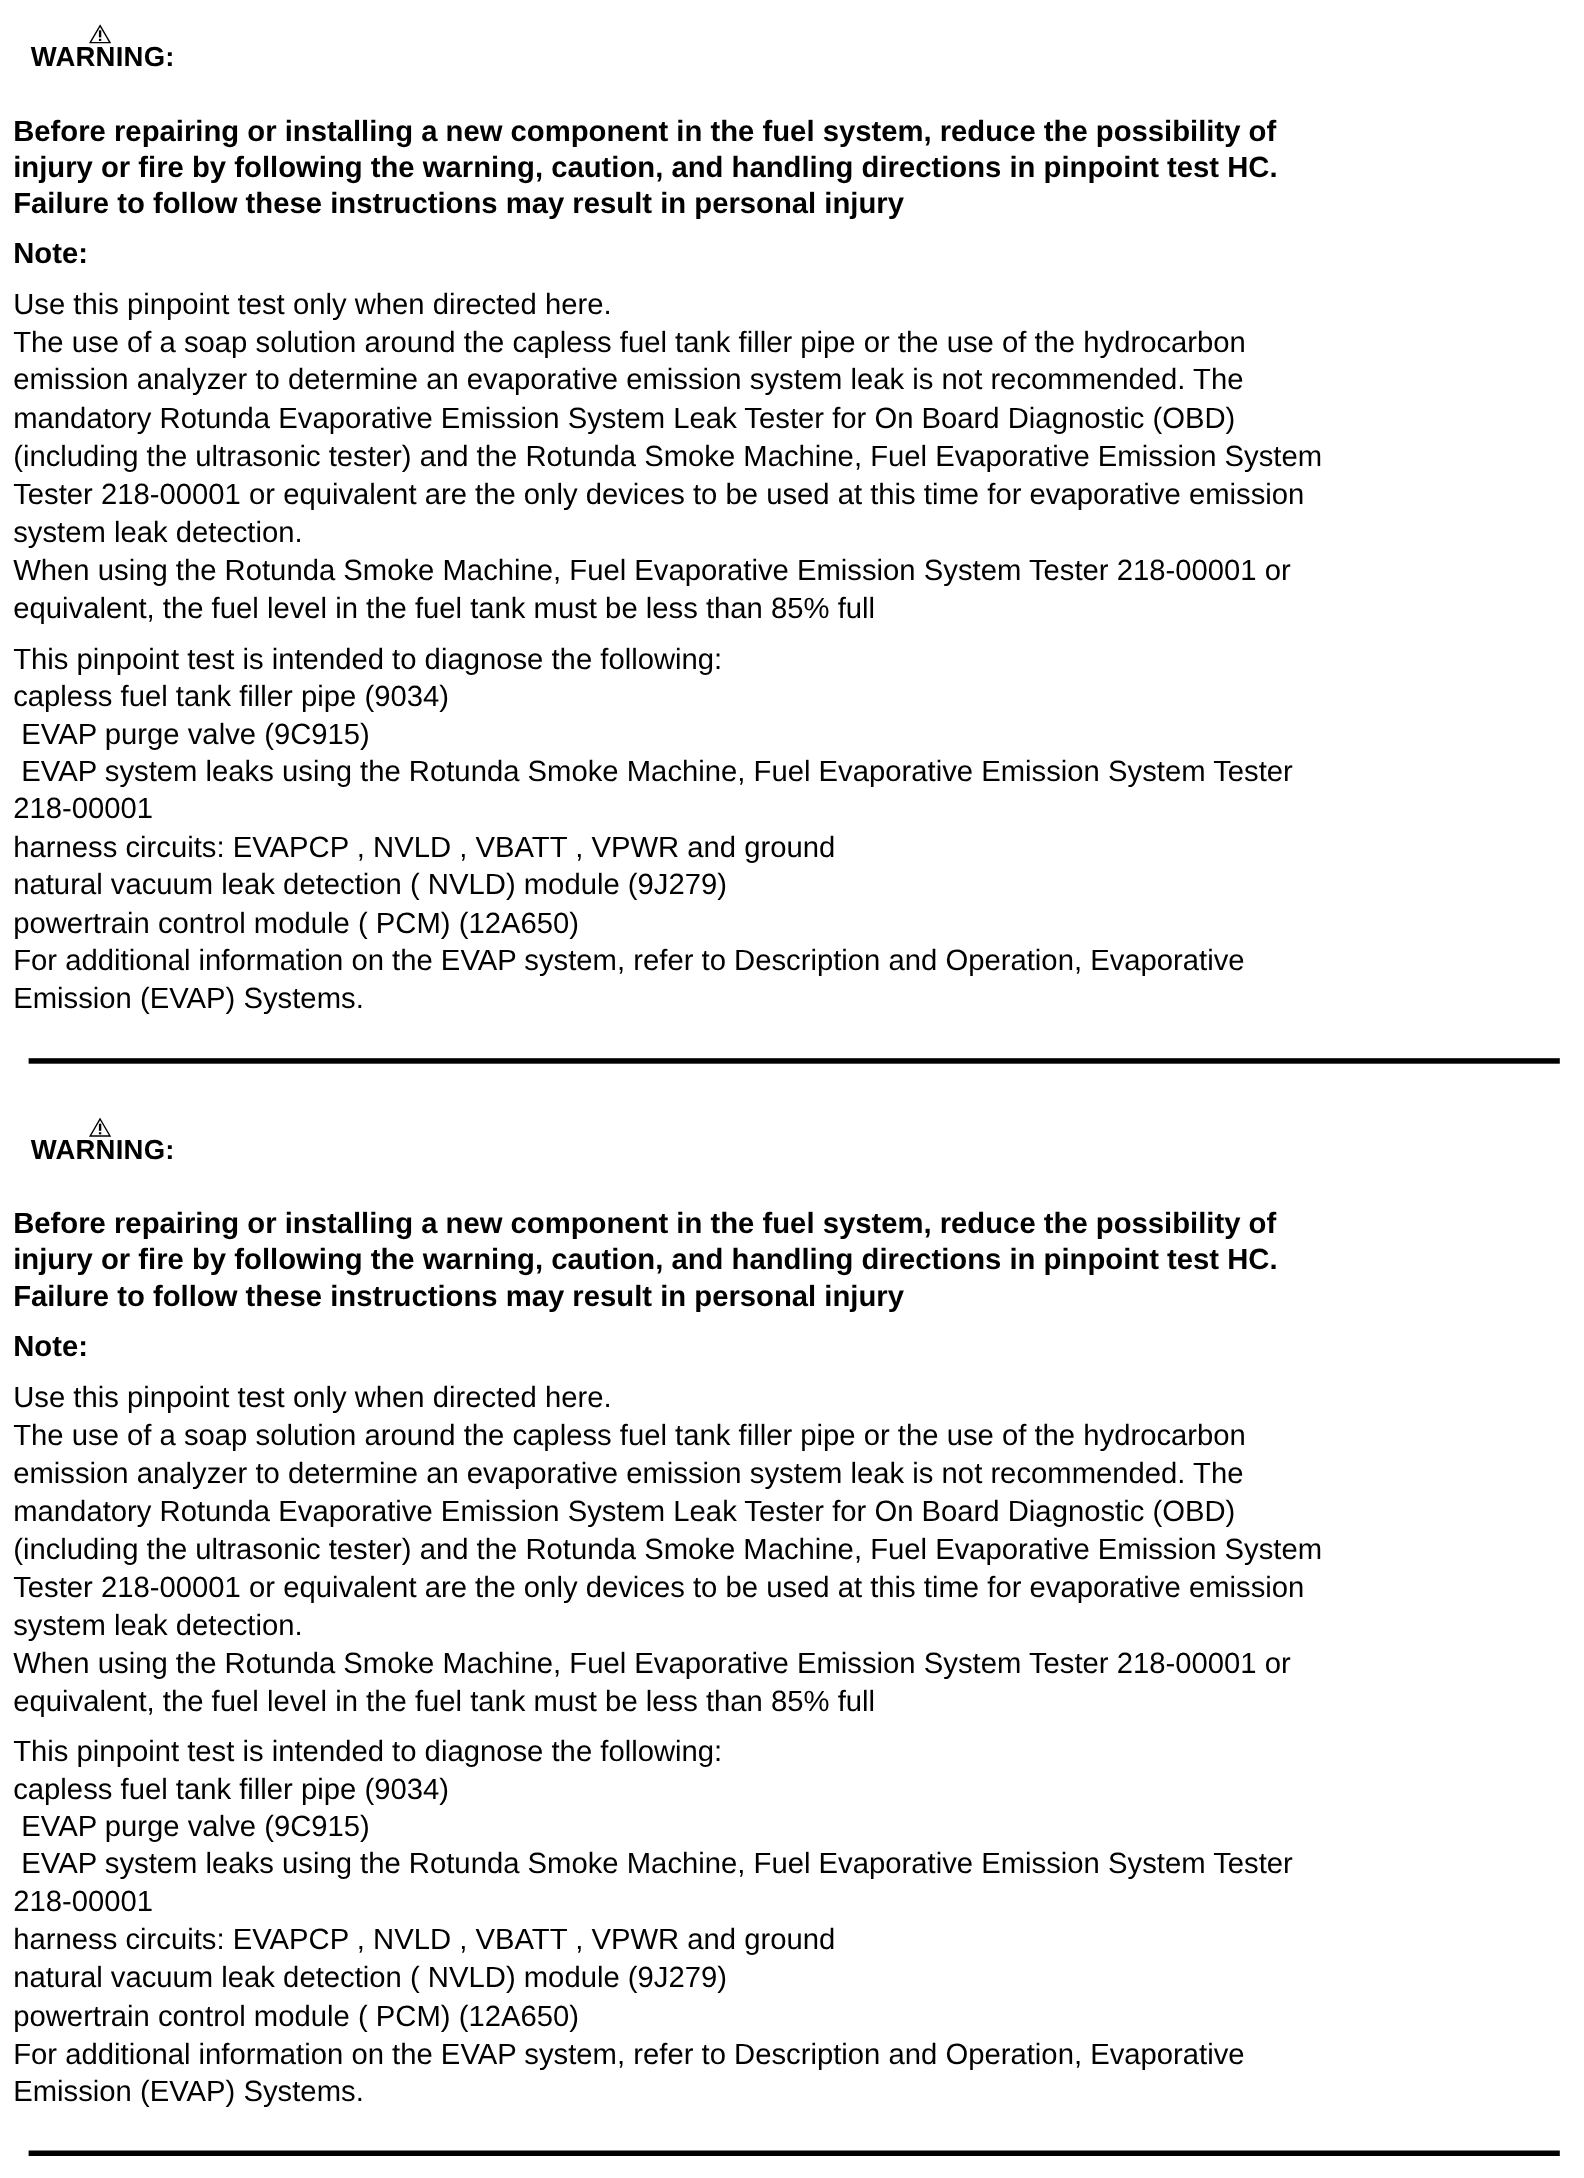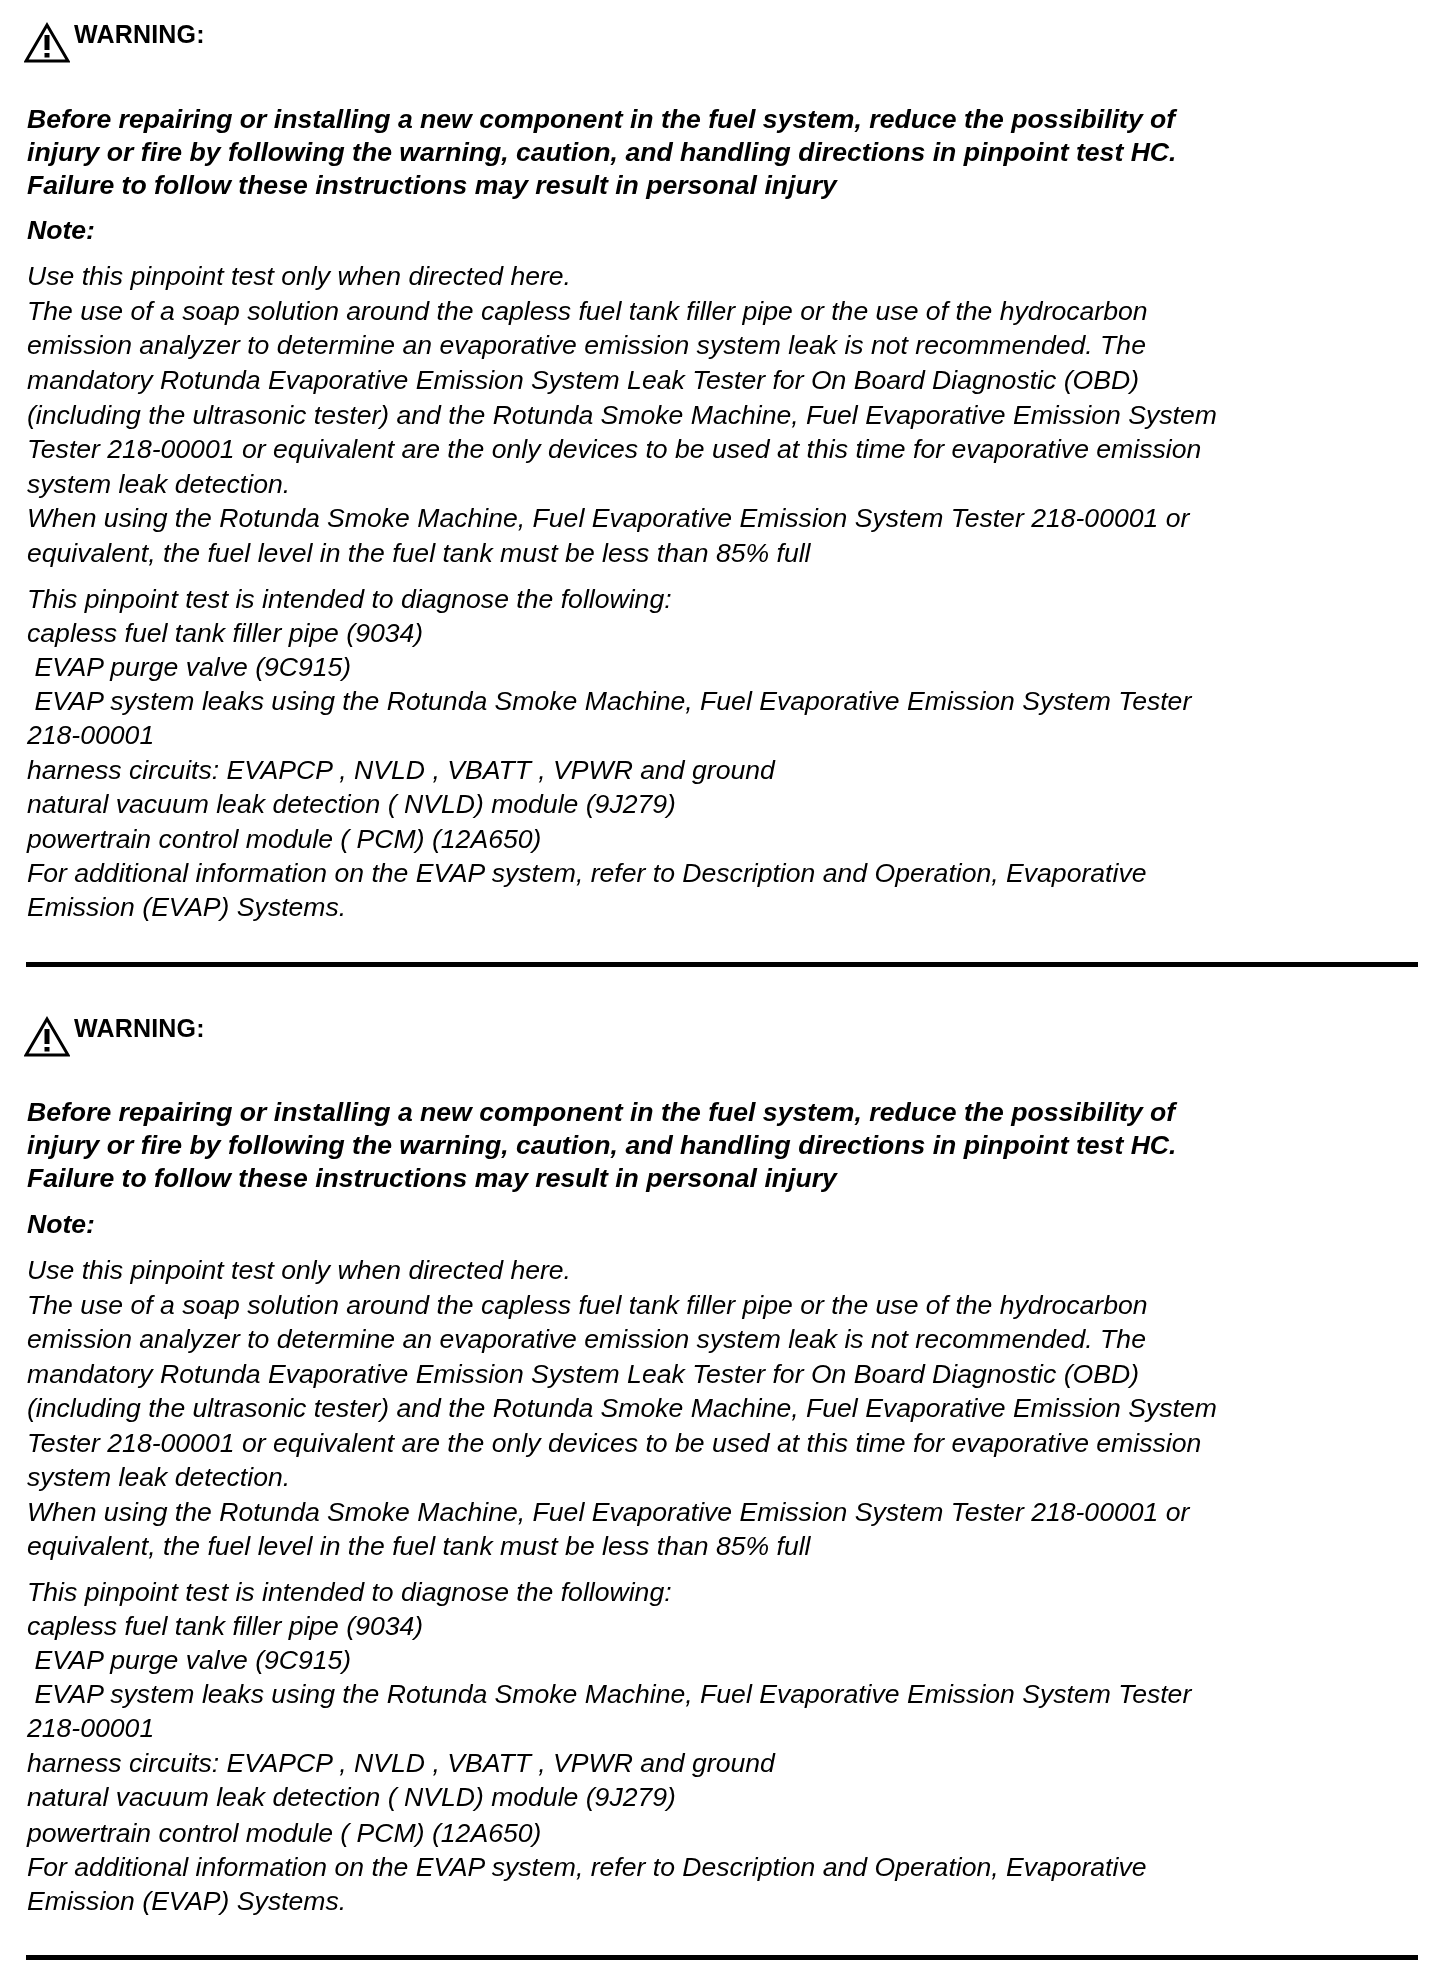--- a/index.html
+++ b/index.html
@@ -1,22 +1,22 @@
 <!DOCTYPE html>
 <html><head>
 <meta charset="utf-8">
 <style>
   html, body { margin: 0; padding: 0; background: #ffffff; }
   body { width: 1440px; height: 1980px; position: relative; overflow: hidden;
          font-family: "Liberation Sans", "DejaVu Sans", sans-serif; color: #000; }
   .section { position: absolute; left: 0; width: 1440px; }
-  .warn-head { position: absolute; left: 24px; height: 44px; display: flex; align-items: flex-start; }
+  .warn-head { position: absolute; left: 24px; height: 44px; display: flex; align-items: center; flex-direction: column; }
   .warn-icon { width: 46px; height: 42px; display: block; }
   .warn-label { font-weight: bold; font-size: 25px; line-height: 25px; margin-left: 4px; padding-bottom: 1px; letter-spacing: 0.2px; }
-  .line { position: absolute; left: 27px; white-space: pre; font-size: 26.6px; line-height: 30px; font-style: italic; }
+  .line { position: absolute; left: 12px; white-space: pre; font-size: 26.6px; line-height: 30px; }
   .bold { font-weight: bold; font-size: 26.6px; }
   .rule { position: absolute; left: 26px; width: 1392px; height: 5px; background: #000; }
 </style>
 </head>
 <body>
 
 <div class="section" style="top:0;">
   <div class="warn-head" style="top:22px;">
     <svg class="warn-icon" viewBox="0 0 46 42">
       <polygon points="23,3 44,39 2,39" fill="none" stroke="#000" stroke-width="3" stroke-linejoin="miter"></polygon>

